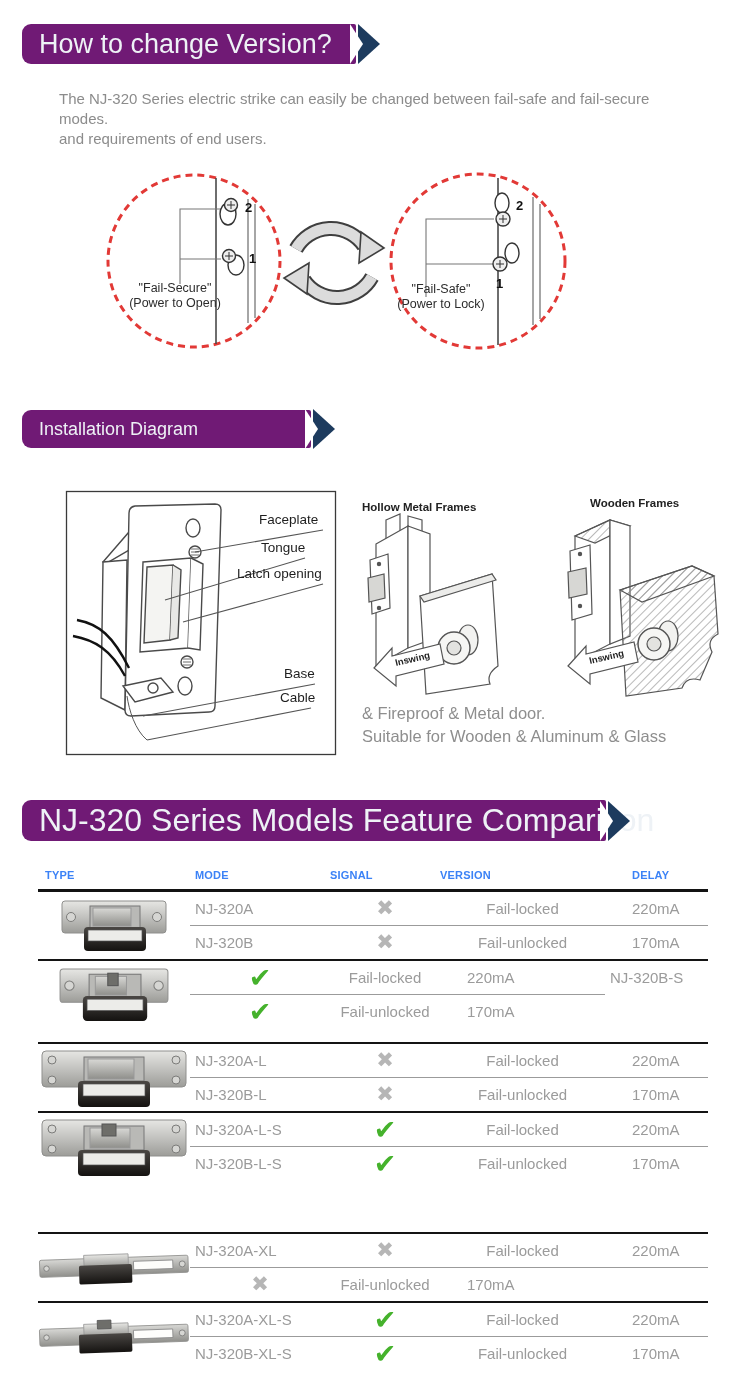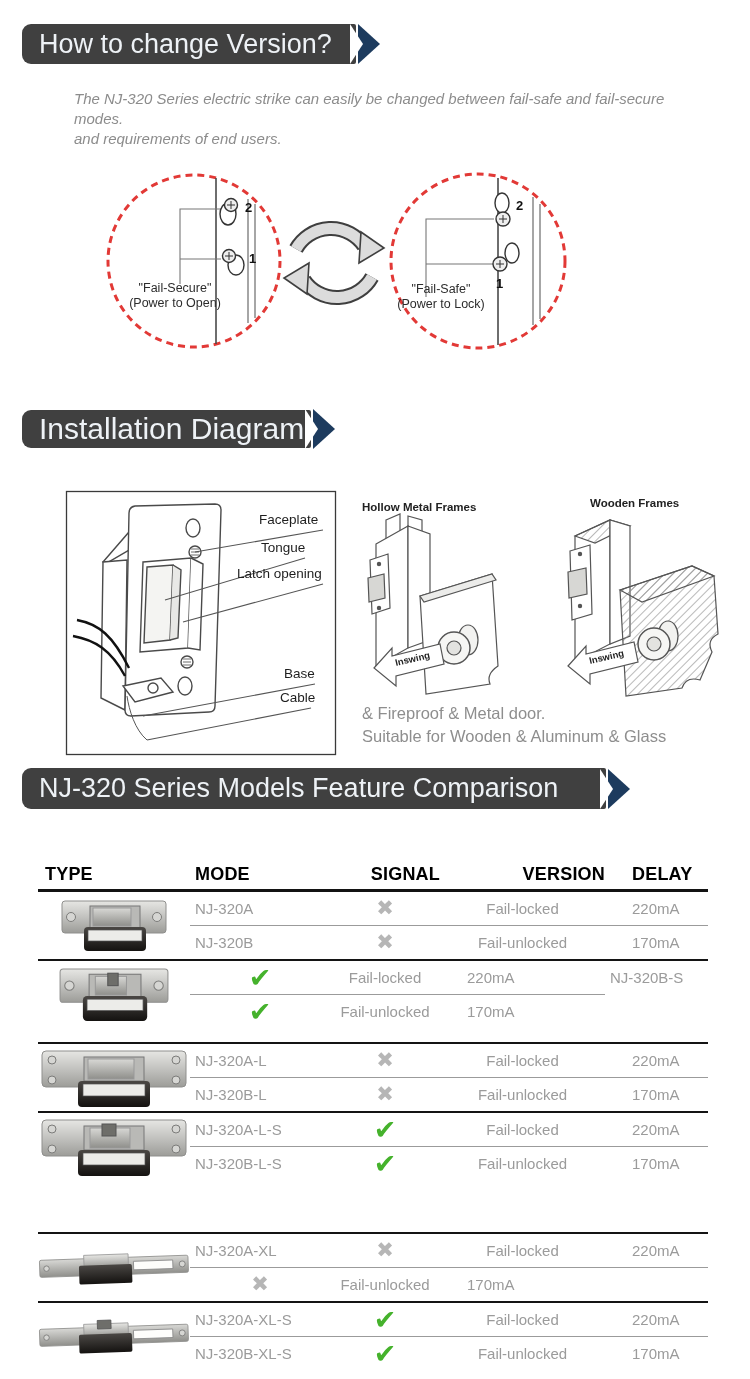--- a/index.html
+++ b/index.html
@@ -2,55 +2,55 @@
 <html><head>
 <meta charset="utf-8">
 <style>
   html,body{margin:0;padding:0;}
   body{
     width:750px;height:1379px;background:#ffffff;position:relative;overflow:hidden;
     font-family:"Liberation Sans","DejaVu Sans",sans-serif;
   }
   
   .banner{
-    position:absolute;background:#404040;color:#eef2f6;
+    position:absolute;background:#701a75;color:#eef2f6;
     border-radius:9px 2px 2px 9px;display:flex;align-items:center;
     padding-left:17px;box-sizing:border-box;white-space:nowrap;
   }
   .banner::before{ 
     content:"";position:absolute;right:-7px;top:50%;transform:translateY(-50%);
     width:0;height:0;border-top:20px solid transparent;border-bottom:20px solid transparent;
     border-left:13px solid #ffffff;z-index:2;
   }
   .banner::after{ 
     content:"";position:absolute;right:-24px;top:50%;transform:translateY(-50%);
     width:0;height:0;border-top:20px solid transparent;border-bottom:20px solid transparent;
     border-left:22px solid #1d3b5e;z-index:1;
   }
   #banner-version{left:22px;top:24px;width:334px;height:40px;font-size:27px;}
-  #banner-install{left:22px;top:410px;width:289px;height:38px;font-size:30px;}
-  #banner-compare{left:22px;top:768px;width:584px;height:41px;font-size:27px;}
+  #banner-install{left:22px;top:410px;width:289px;height:38px;font-size:18px;}
+  #banner-compare{left:22px;top:800px;width:584px;height:41px;font-size:32px;}
   
-  #intro{position:absolute;left:74px;top:89px;width:630px;color:#8c8c8c;font-size:15px;line-height:20px;font-style:italic;}
+  #intro{position:absolute;left:59px;top:89px;width:630px;color:#8c8c8c;font-size:15px;line-height:20px;}
   
   #version-figure{position:absolute;left:96px;top:166px;}
   #install-figure{position:absolute;left:65px;top:490px;}
   #frame-hollow{position:absolute;left:356px;top:498px;}
   #frame-wooden{position:absolute;left:540px;top:494px;}
   #suitable{position:absolute;left:362px;top:702px;color:#8e8e8e;font-size:16.5px;line-height:23px;}
   svg text{font-family:"Liberation Sans","DejaVu Sans",sans-serif;}
   
   #cmp-table{position:absolute;left:38px;top:860px;width:670px;}
   .thead{
     display:grid;grid-template-columns:152px 140px 110px 165px 103px;
     height:29px;align-items:center;border-bottom:3px solid #131313;
-    color:#000000;font-weight:700;font-size:18px;letter-spacing:.2px;
+    color:#3b82f6;font-weight:700;font-size:11px;letter-spacing:.2px;
   }
   .thead .h1{padding-left:7px;} .thead .h2{padding-left:5px;}
-  .thead .h3,.thead .h4{text-align:right;} .thead .h5{padding-left:27px;}
+  .thead .h3,.thead .h4{text-align:left;} .thead .h5{padding-left:27px;}
   .tgroup{
     display:grid;grid-template-columns:152px 140px 110px 165px 103px;
     border-bottom:2.5px solid #141414;align-items:stretch;
   }
   .type-cell{grid-column:1;grid-row:1/3;display:flex;align-items:center;justify-content:center;}
   .cell{display:flex;align-items:center;height:33px;color:#9b9b9b;font-size:15px;}
   .cell.mode{padding-left:5px;}
   .cell.sigc{justify-content:center;}
   .cell.ver{justify-content:center;}
   .cell.delay{padding-left:27px;}

